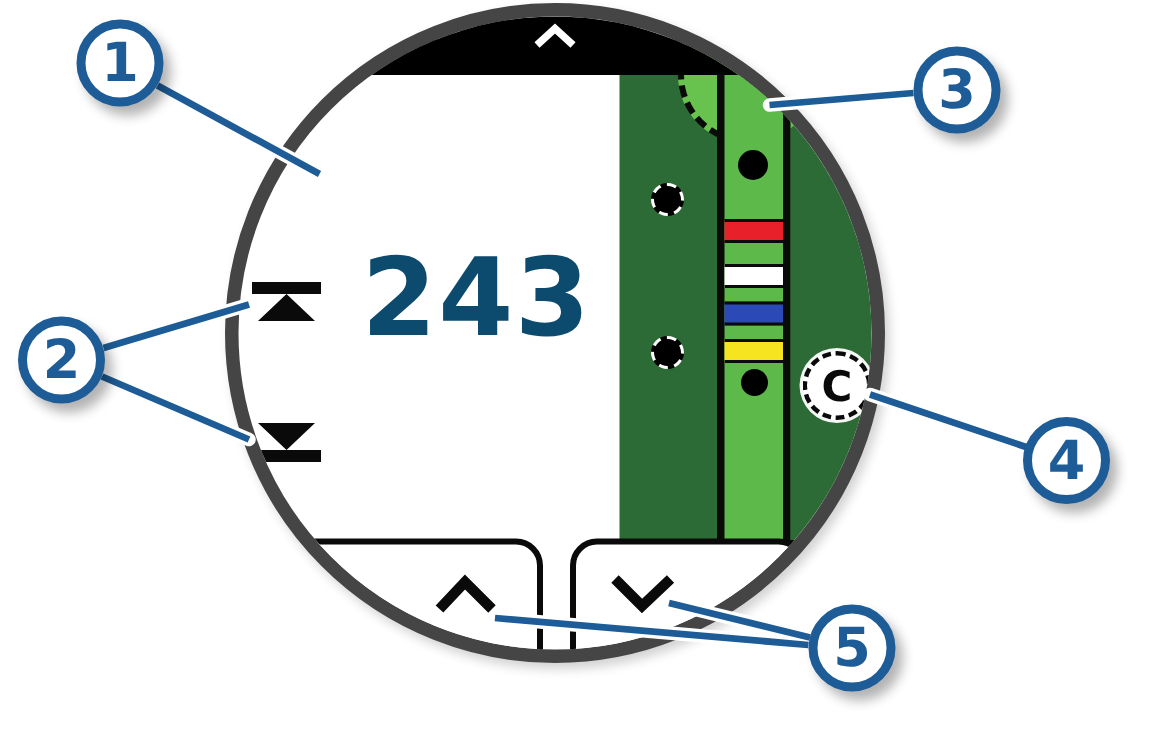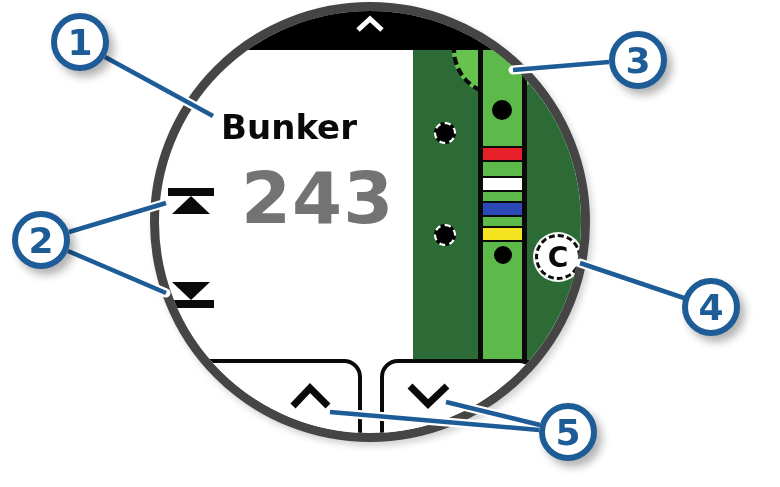--- a/index.html
+++ b/index.html
@@ -29,21 +29,21 @@
   .dot.ring2{left:21px;top:174px;width:22px;height:22px;box-sizing:border-box;border:2px dashed #fff;}
   .dot.plain2{left:81px;top:196px;width:18px;height:18px;}
   .cup{position:absolute;left:122px;top:184px;width:46px;height:46px;box-sizing:border-box;
        border:3px dashed #0a0a0a;border-radius:50%;background:#fff;box-shadow:0 0 0 2px rgba(255,255,255,.95);
        display:flex;align-items:center;justify-content:center;
        font-size:28px;font-weight:bold;color:#0a0a0a;z-index:3;}
 
   
   .hazard-name{position:absolute;left:10px;top:96px;width:240px;text-align:center;
        font-size:34px;font-weight:bold;color:#0a0a0a;z-index:3;}
-  .dist{position:absolute;left:82px;font-size:72px;font-weight:bold;color:#737373;
+  .dist{position:absolute;left:82px;font-size:72px;font-weight:bold;color:#0c4a6e;
        letter-spacing:1px;line-height:76px;z-index:3;text-align:right;}
   .dist.d1{top:149px;} .dist.d2{top:244px;}
   .dist-icon{position:absolute;left:9px;z-index:3;}
   .dist-icon.i1{top:177px;} .dist-icon.i2{top:271px;}
 
   
   .scrollbtn{position:absolute;top:348px;height:96px;box-sizing:border-box;background:#fff;
        border:4px solid #0a0a0a;border-radius:18px;z-index:3;}
   .scrollbtn.left{left:12px;width:191px;}
   .scrollbtn.right{left:221px;width:157px;}
@@ -85,21 +85,20 @@
         <div class="band b2" style="background-color: rgb(43, 74, 184);"></div>
         <div class="band b3" style="background-color: rgb(246, 228, 32);"></div>
       </div>
       <div class="dot plain1"></div>
       <div class="dot ring1"></div>
       <div class="dot ring2"></div>
       <div class="dot plain2"></div>
       <div class="cup">C</div>
     </div>
 
-    <div class="hazard-name">Bunker</div>
 
     <svg class="dist-icon i1" width="46" height="26" viewBox="0 0 46 26">
       <rect x="0" y="0" width="46" height="8" fill="#0a0a0a"></rect>
       <polygon points="23,8 4,26 42,26" fill="#0a0a0a"></polygon>
     </svg>
     <div class="dist d1">243</div>
 
     <svg class="dist-icon i2" width="46" height="26" viewBox="0 0 46 26">
       <polygon points="4,0 42,0 23,18" fill="#0a0a0a"></polygon>
       <rect x="0" y="18" width="46" height="8" fill="#0a0a0a"></rect>

